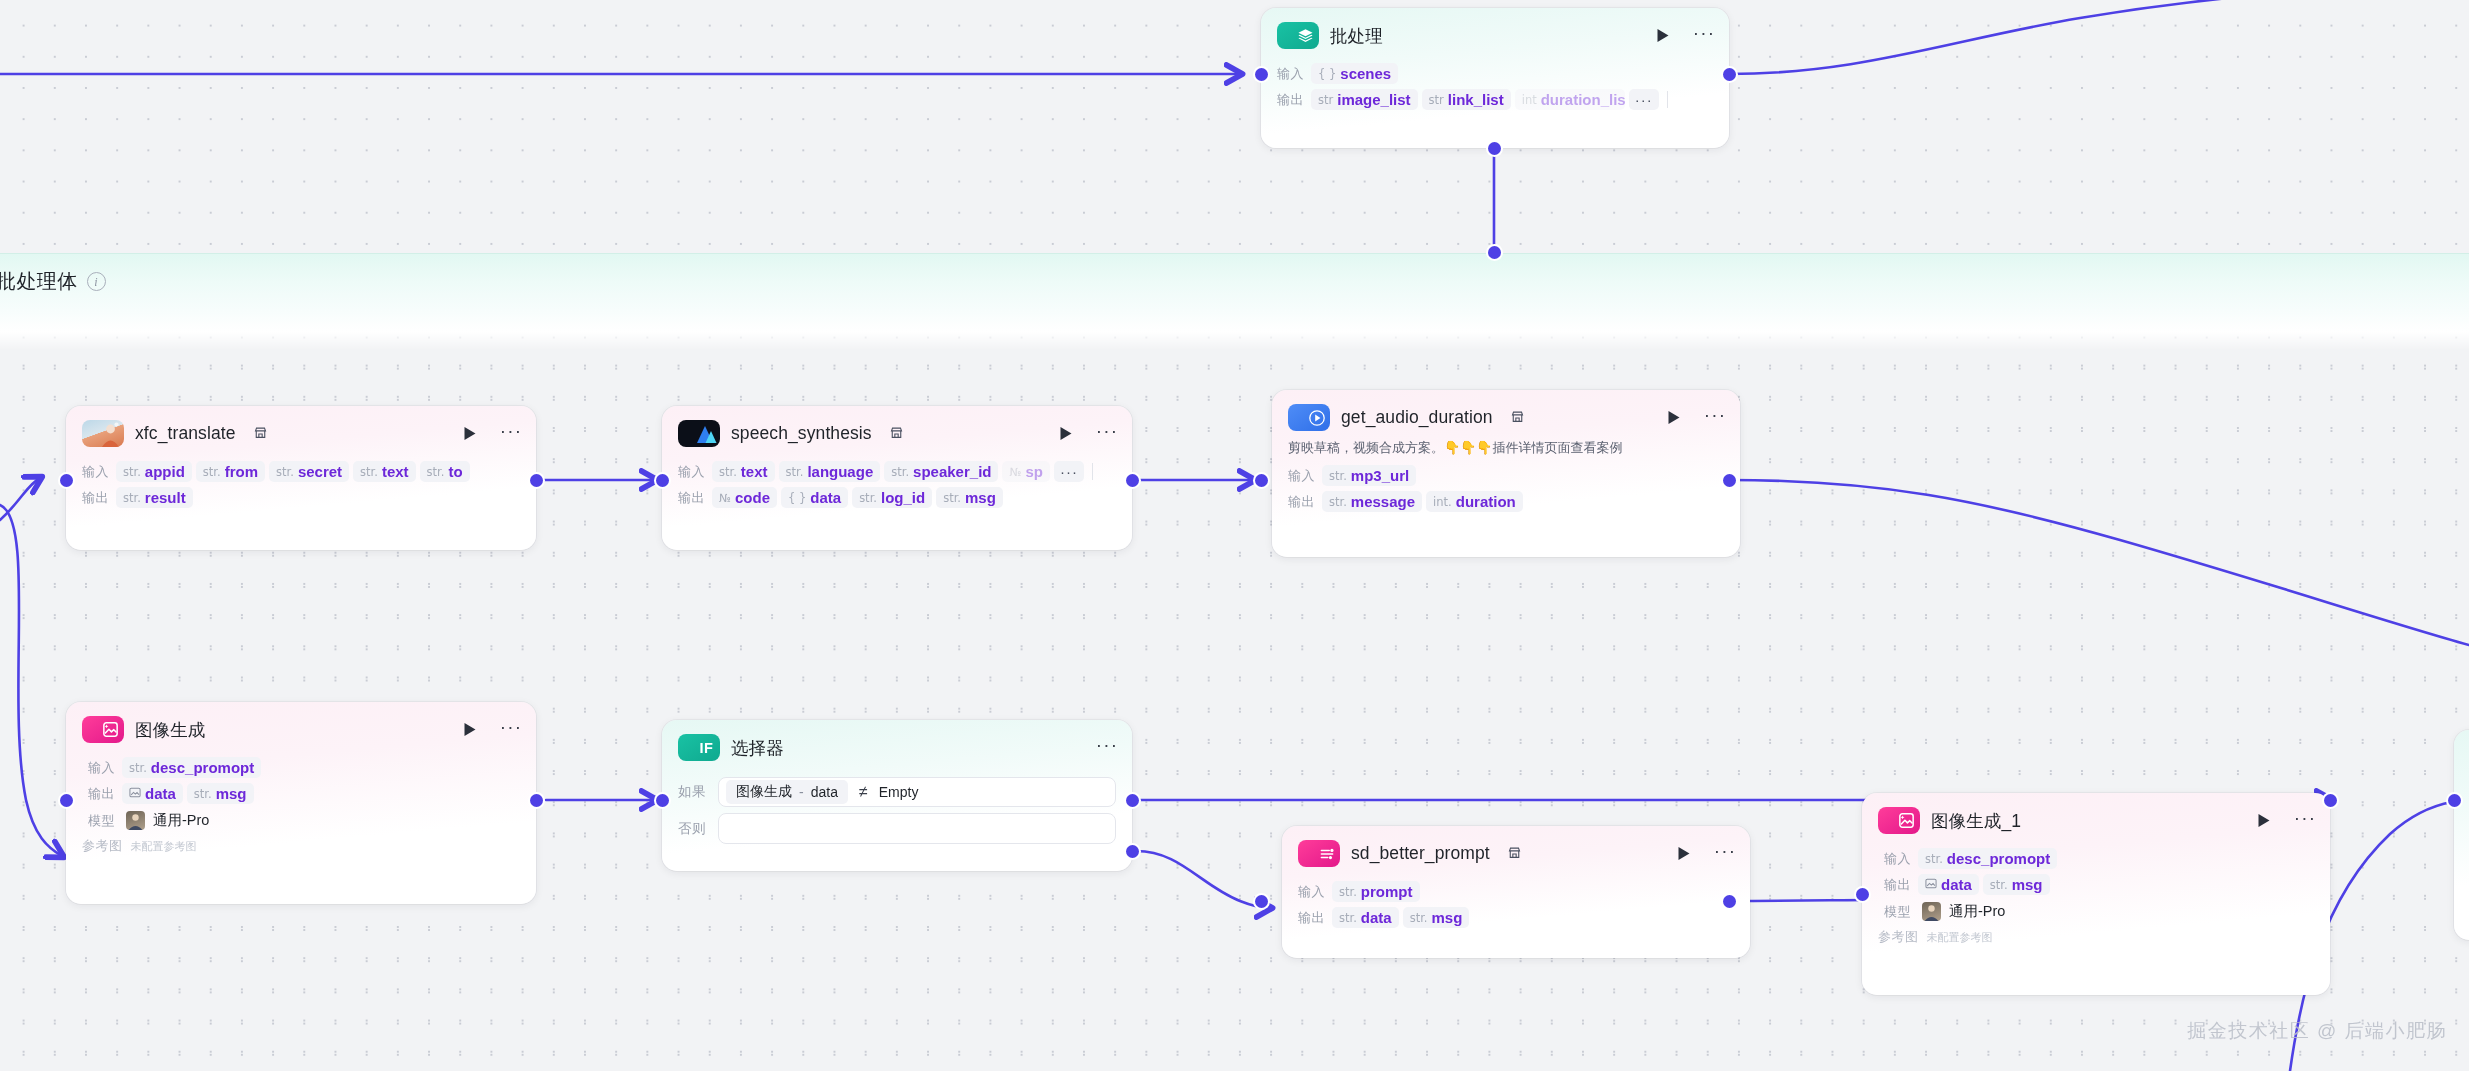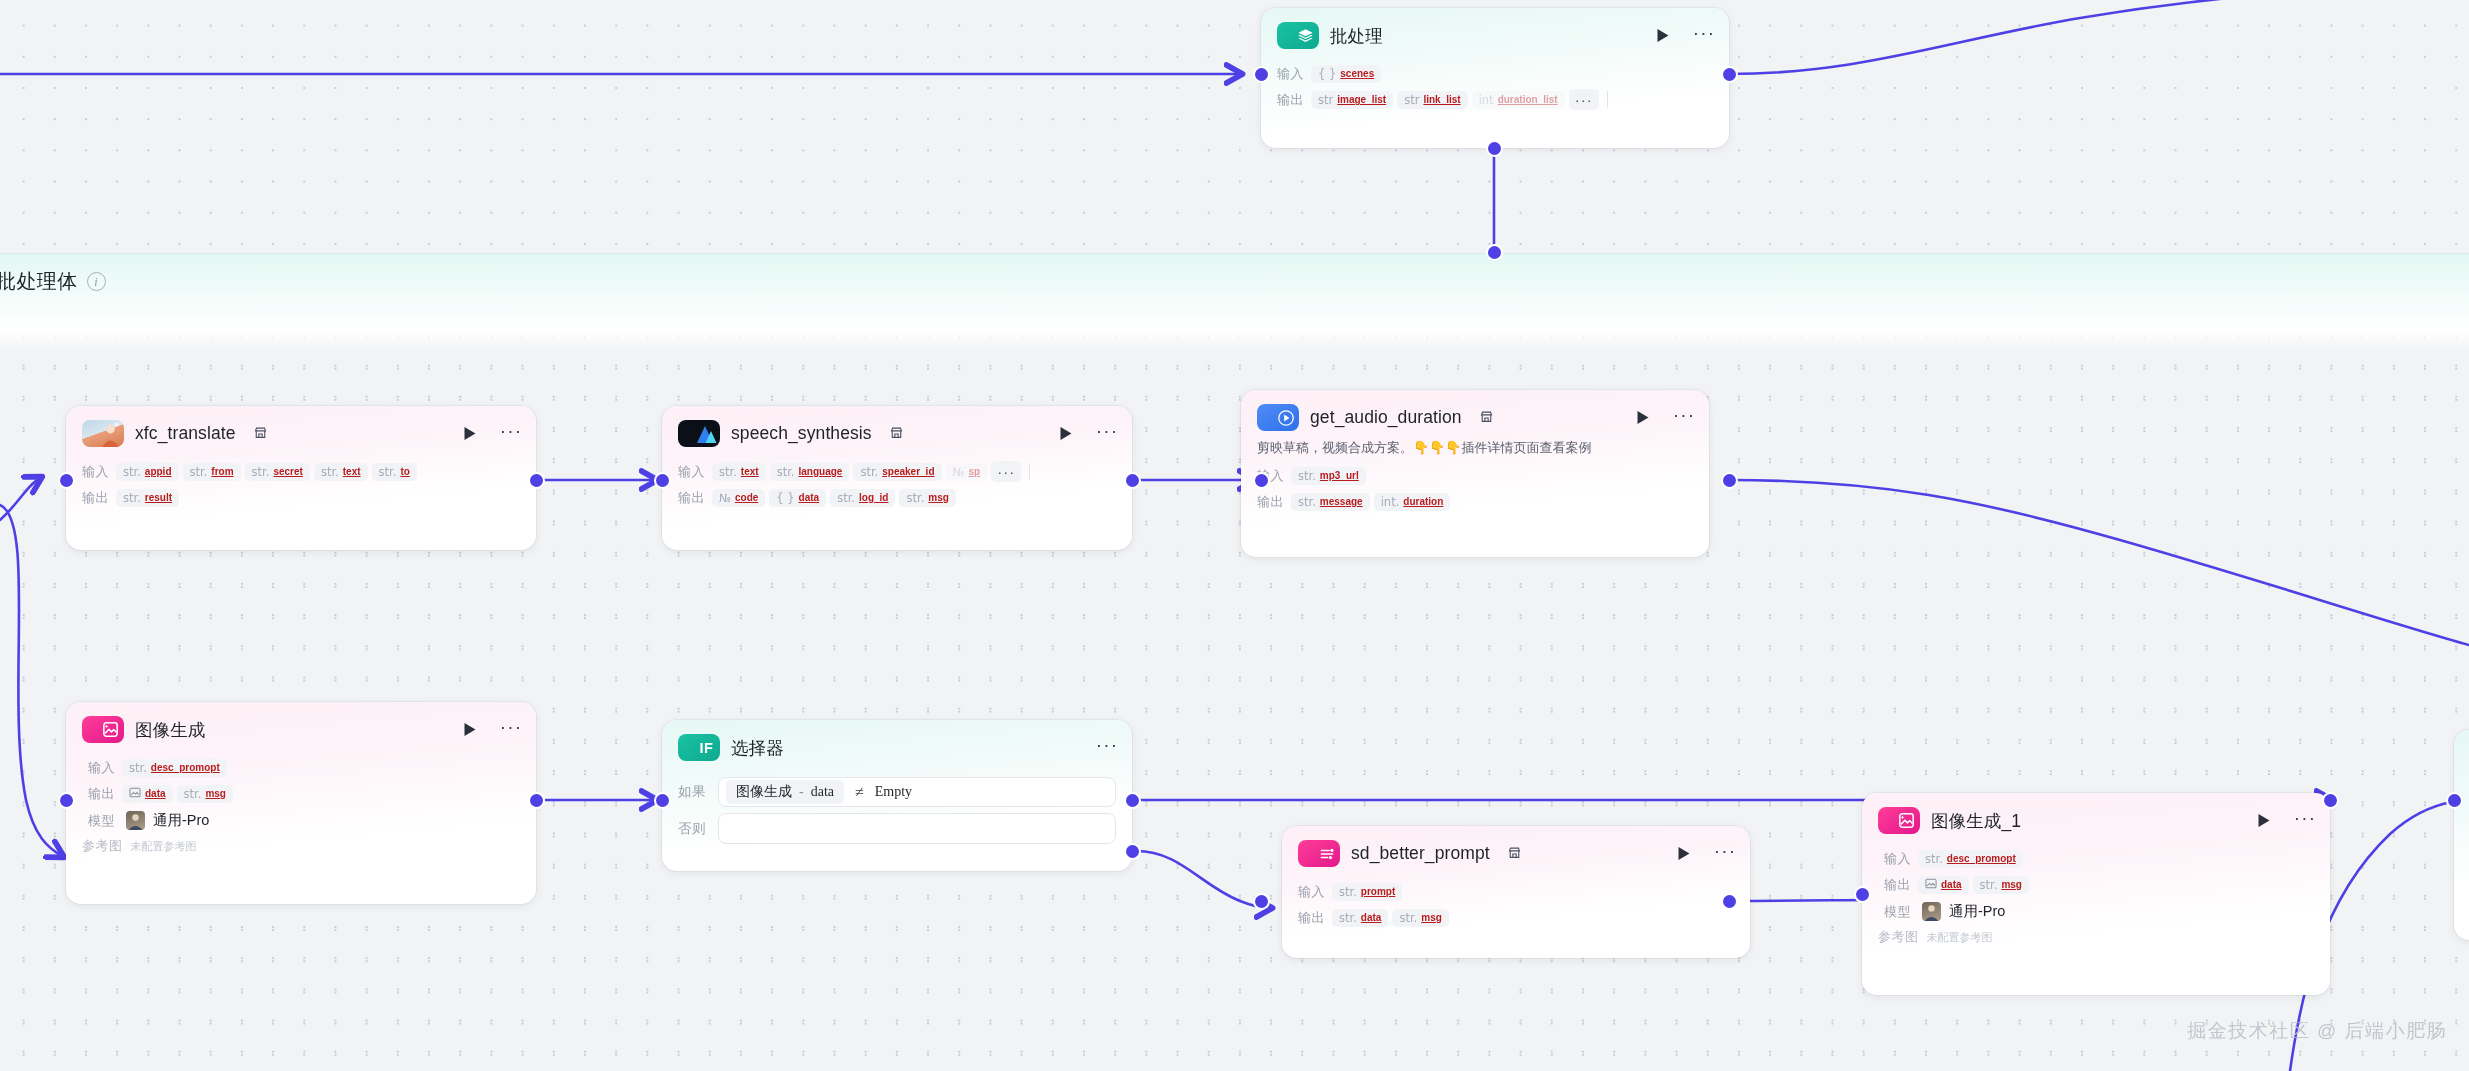--- a/index.html
+++ b/index.html
@@ -97,21 +97,21 @@
   .io-label{
     font-size:13px;color:#9aa0ad;flex:none;width:30px;letter-spacing:.5px;
   }
   .chip{
     display:inline-flex;align-items:center;gap:4px;
     background:#f2f3f7;border-radius:5px;padding:2px 7px;
     font-size:13.5px;color:#2a2f3a;white-space:nowrap;
     max-width:none;
   }
   .chip .ty{color:#a7adb9;font-size:11.5px;font-family:"DejaVu Sans",sans-serif;}
-  .chip .nm{color:#b91c1c;font-weight:600;font-size:10px;text-decoration:underline;}
+  .chip .nm{color:#6d28d9;font-weight:600;font-size:15px;}
   .chip.faded{opacity:.42;}
   .chip-more{
     display:inline-flex;align-items:center;justify-content:center;
     background:#f2f3f7;border-radius:5px;padding:1px 6px;height:19px;
     color:#4a5060;font-size:15px;line-height:5px;letter-spacing:1px;cursor:pointer;
   }
   .row-fade{
     position:relative;overflow:hidden;
   }
   .divider-v{width:1px;height:17px;background:#e2e4ea;margin-left:4px;flex:none;}
@@ -377,21 +377,21 @@
         <span class="chip">
           <span class="ty">str.</span>
           <span class="nm">msg</span>
         </span>
       </div>
     </div>
   </div>
   <div class="port" style="left:656px;top:474px;"></div>
   <div class="port" style="left:1126px;top:474px;"></div>
 
-  <div class="node tint-pink" style="left:1241px;top:390px;width:468px;height:167px;">
+  <div class="node tint-pink" style="left:1272px;top:390px;width:468px;height:167px;">
     <div class="node-head">
       <span class="node-icon" style="background:linear-gradient(145deg,#4f8df7,#2f6fe8);">
         <svg width="18" height="18" viewBox="0 0 24 24">
           <circle cx="12" cy="12" r="9.6" fill="none" stroke="#fff" stroke-width="1.7"></circle>
           <path d="M9.6 7.4 L16.6 12 L9.6 16.6 Z" fill="#fff"></path>
         </svg>
       </span>
       <span class="node-title">get_audio_duration</span>
       <span class="plugin-badge">
         <svg width="13" height="12" viewBox="0 0 14 13" fill="none" stroke="#4a5060" stroke-width="1.2">
@@ -496,21 +496,21 @@
 
   <div class="node tint-teal" style="left:662px;top:720px;width:470px;height:151px;">
     <div class="node-head">
       <span class="node-icon" style="background:linear-gradient(145deg,#19c2a4,#0fa98f);">
         <span style="color:#fff;font-size:14.5px;font-weight:700;font-family:'Liberation Sans',sans-serif;letter-spacing:.5px;">IF</span>
       </span>
       <span class="node-title">选择器</span>
       <span class="head-spacer"></span>
       <span class="more-btn">···</span>
     </div>
-    <div class="node-body" style="padding:4px 16px 14px 16px;font-family:Liberation Serif, serif;">
+    <div class="node-body" style="padding:4px 16px 14px 16px;">
       <div class="cond-row">
         <span class="cond-label">如果</span>
         <span class="cond-box">
           <span class="cond-var">
             <span>图像生成</span>
             <span class="sep">-</span>
             <span>data</span>
           </span>
           <span class="cond-op">≠</span>
           <span class="cond-val">Empty</span>

